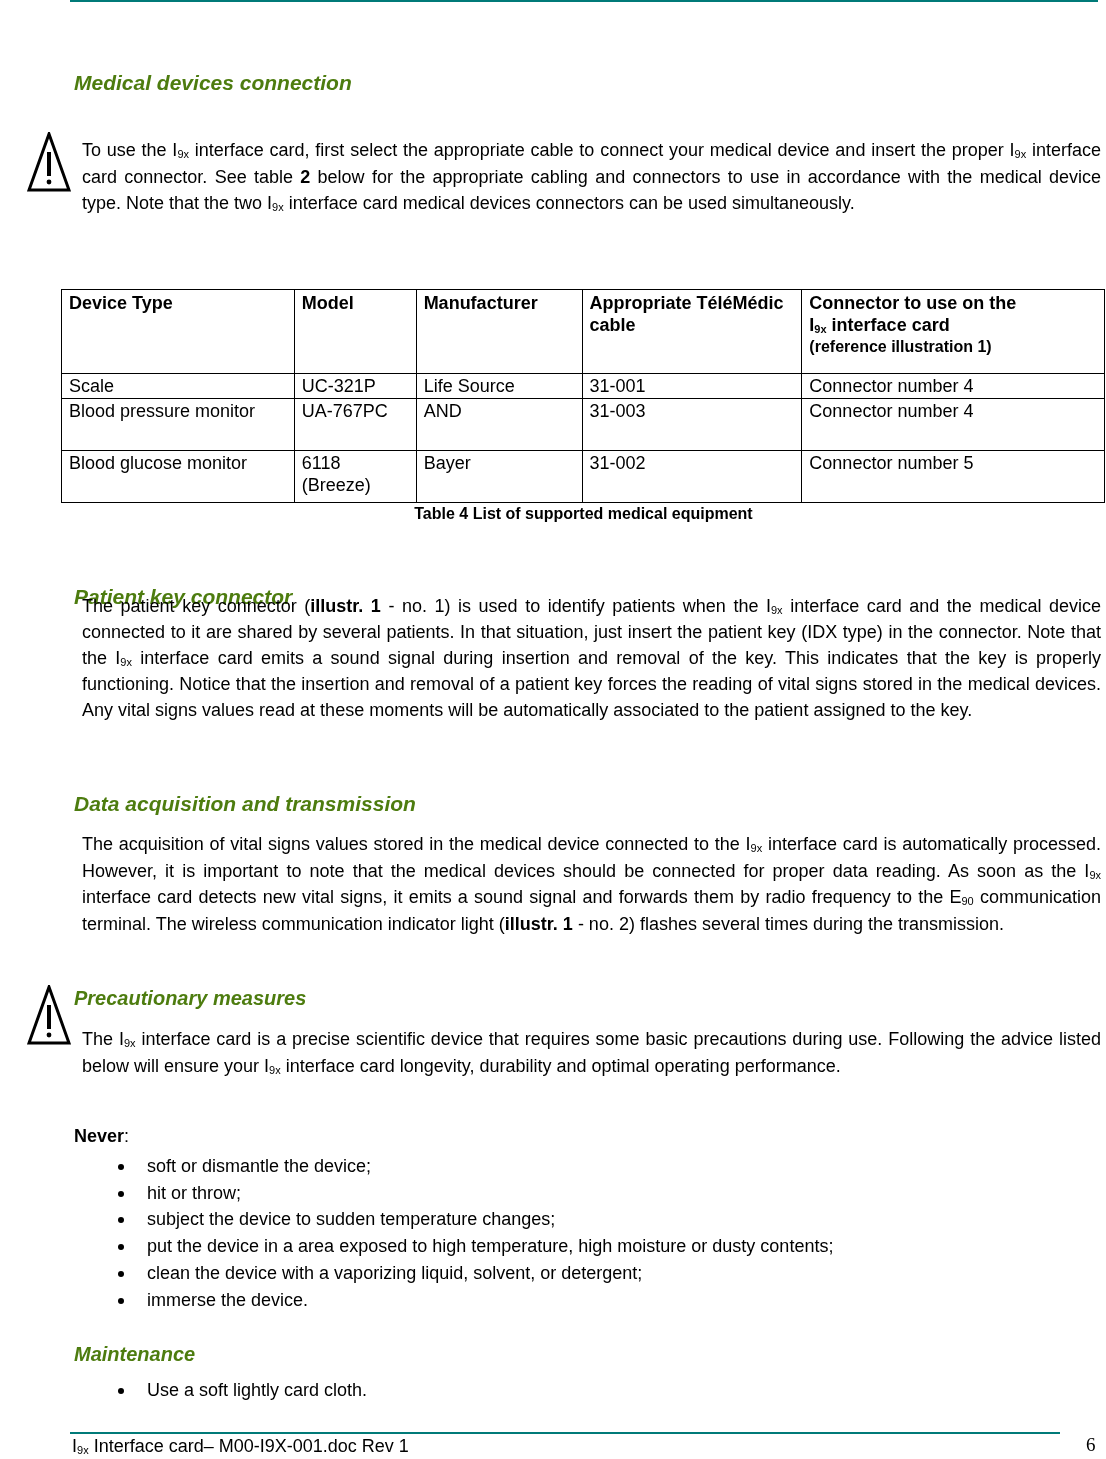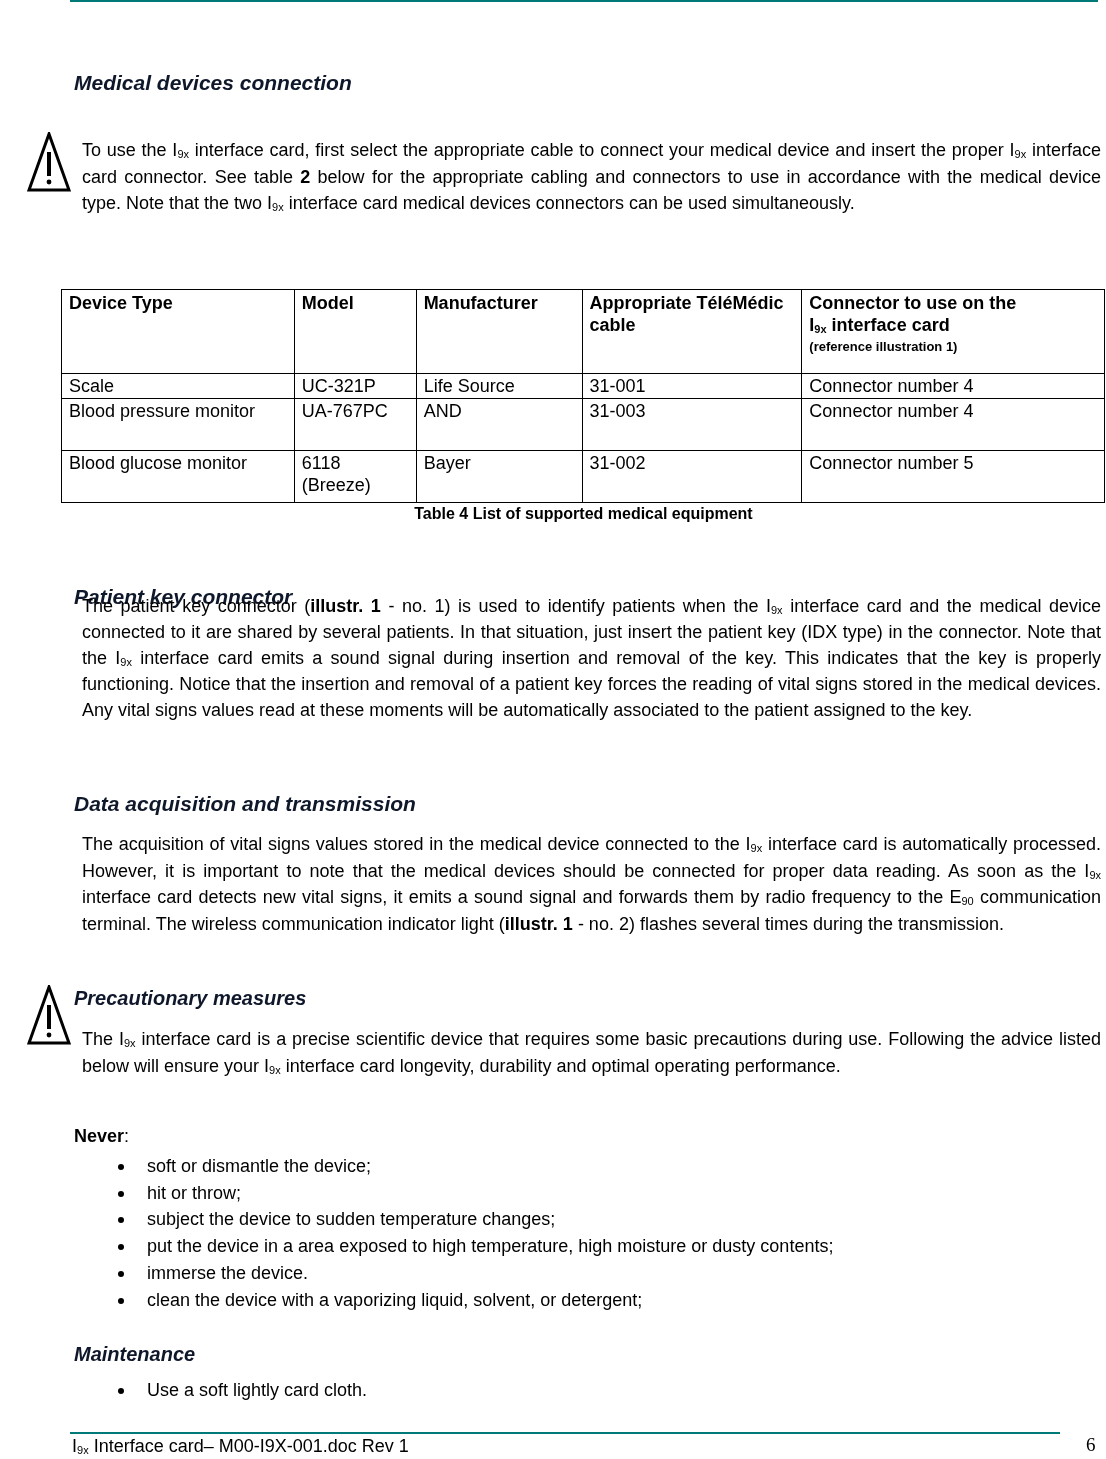--- a/index.html
+++ b/index.html
@@ -6,42 +6,42 @@
     body {
       width: 1106px; height: 1459px; position: relative; overflow: hidden;
       font-family: "Liberation Sans", sans-serif; color: #000;
     }
     .top-rule {
       position: absolute; left: 70px; top: 0; width: 1028px; height: 2px; background: #007a78;
     }
     .h {
       position: absolute; left: 74px; margin: 0;
       font-family: "Liberation Sans", sans-serif; font-style: italic; font-weight: bold;
-      color: #0f172a; font-size: 21px; line-height: 24px;
+      color: #4d7c0f; font-size: 21px; line-height: 24px;
     }
     .h.big { font-size: 20px; }
     .para {
       position: absolute; left: 74px; width: 1019px; margin: 8px;
       font-size: 18px; line-height: 26.5px; text-align: justify;
     }
     .para.tight { line-height: 26px; }
     .para sub { font-size: 11px; vertical-align: -2px; line-height: 0; }
     .warn {
       position: absolute; width: 44px; height: 62px;
     }
     table.equip {
       position: absolute; left: 61px; top: 289px; width: 1044px;
       border-collapse: collapse; font-size: 18px; line-height: 22px; padding-left: 6px;
     }
     table.equip td, table.equip th {
       border: 1.5px solid #000; vertical-align: top; text-align: left;
       padding: 1px 7px 1px 7px;
     }
     table.equip th { font-weight: bold; padding-top: 2px; }
-    table.equip th .ref { display: block; font-size: 13px; line-height: 18px; margin-top: 2px; }
+    table.equip th .ref { display: block; font-size: 16px; line-height: 18px; margin-top: 2px; }
     table.equip th sub { font-size: 11px; vertical-align: -2px; line-height: 0; }
     .caption {
       position: absolute; top: 505px; left: 0; width: 1167px; text-align: center;
       font-weight: bold; font-size: 16px;
     }
     .never-label { position: absolute; left: 74px; top: 1126px; font-size: 18px; }
     ul.bul {
       position: absolute; left: 74px; margin: 0; padding: 0; list-style: none;
       font-size: 18px; line-height: 26.7px;
     }
@@ -130,22 +130,22 @@
 </svg>
 <h2 class="h big" style="top:986px;">Precautionary measures</h2>
 <p class="para" style="top:1018px;"><span>The I</span><sub>9x</sub><span> interface card is a precise scientific device that requires some basic precautions during use. Following the advice listed below will ensure your I</span><sub>9x</sub><span> interface card longevity, durability and optimal operating performance.</span></p>
 
 <div class="never-label"><b>Never</b><span>:</span></div>
 <ul class="bul" style="top:1153px;">
   <li>soft or dismantle the device;</li>
   <li>hit or throw;</li>
   <li>subject the device to sudden temperature changes;</li>
   <li>put the device in a area exposed to high temperature, high moisture or dusty contents;</li>
+  <li>clean the device with a vaporizing liquid, solvent, or detergent;</li>
   <li>immerse the device.</li>
-  <li>clean the device with a vaporizing liquid, solvent, or detergent;</li>
 </ul>
 
 <h2 class="h big" style="top:1342px;">Maintenance</h2>
 <ul class="bul" style="top:1377px;">
   <li>Use a soft lightly card cloth.</li>
 </ul>
 
 <div class="footer-rule"></div>
 <div class="footer-text"><span>I</span><sub>9x</sub><span> Interface card– M00-I9X-001.doc Rev 1</span></div>
 <div class="page-num">6</div>

